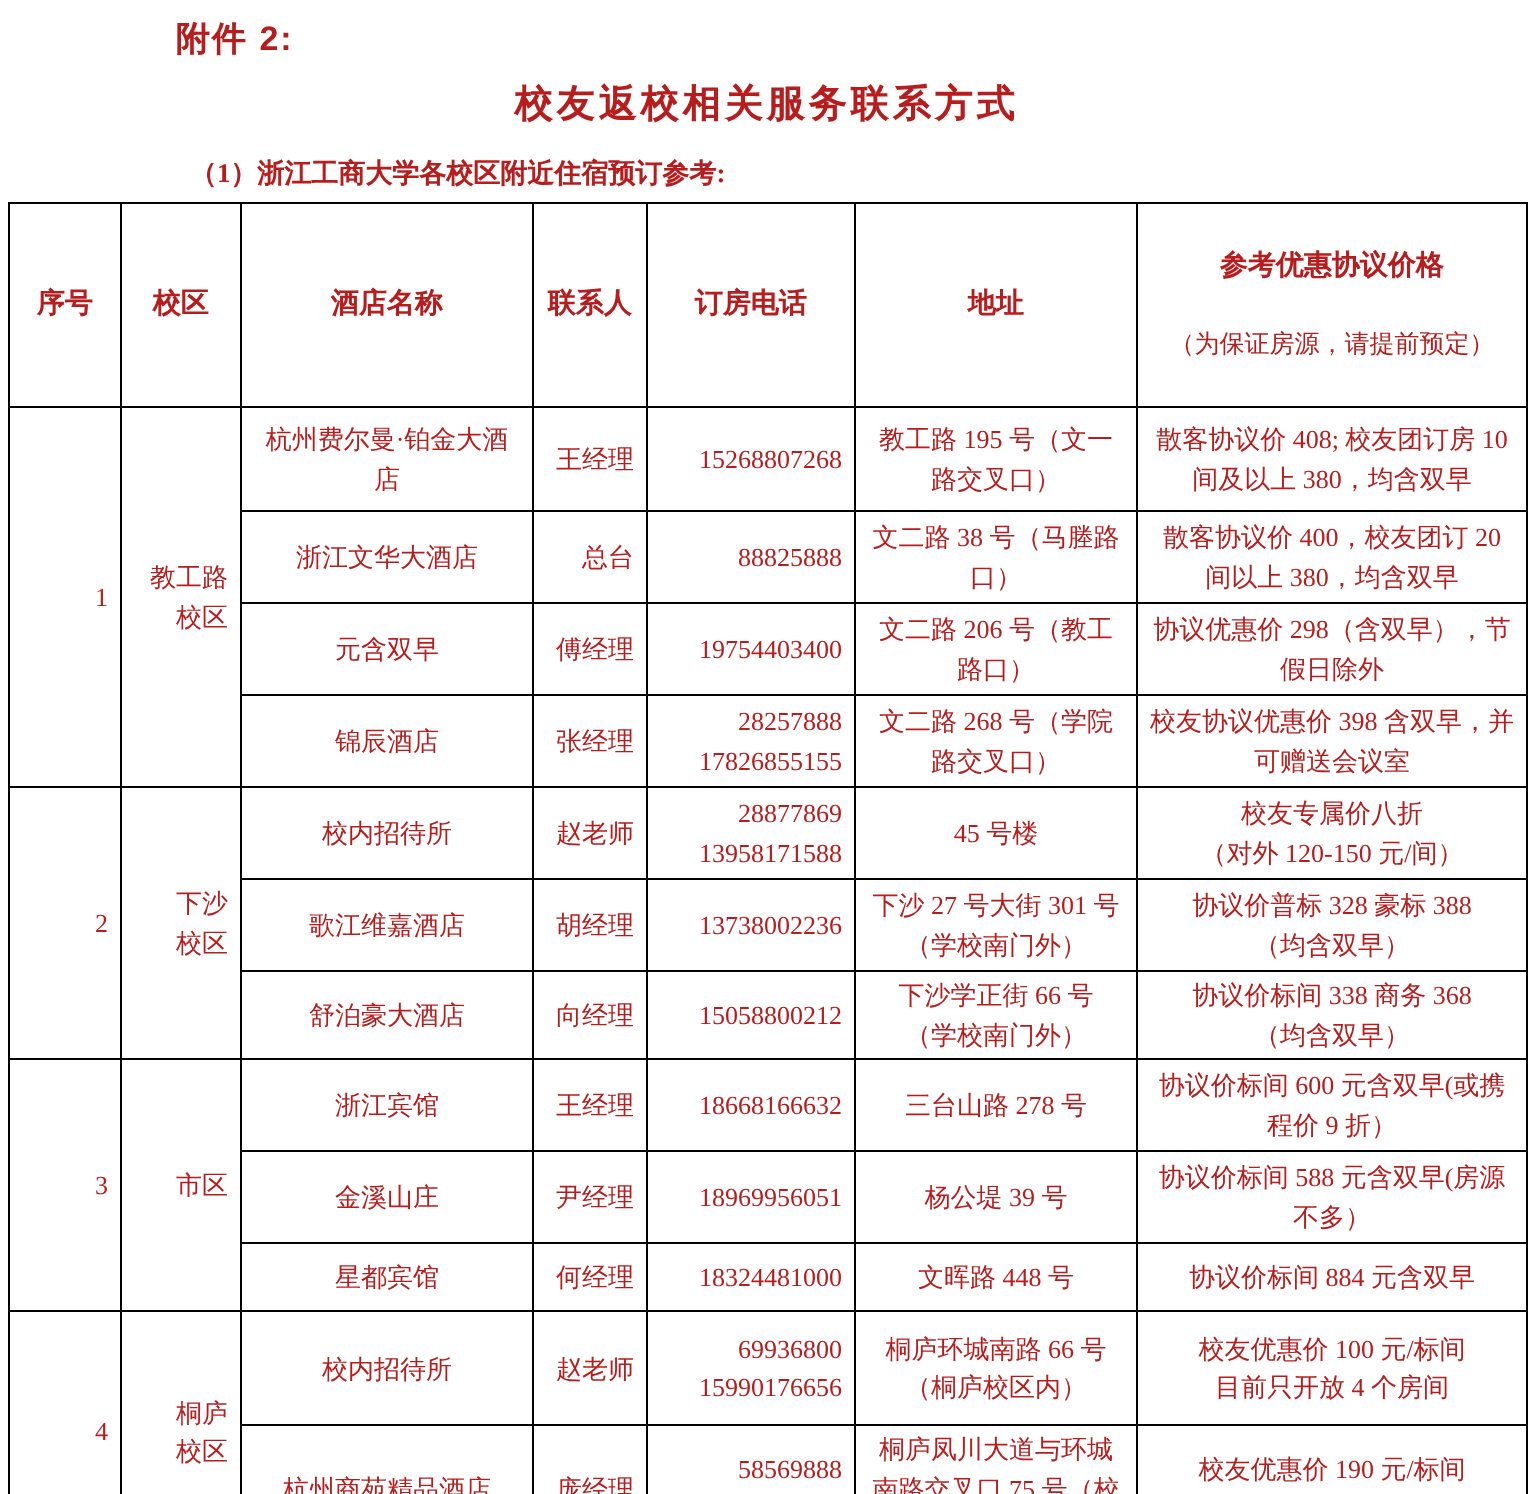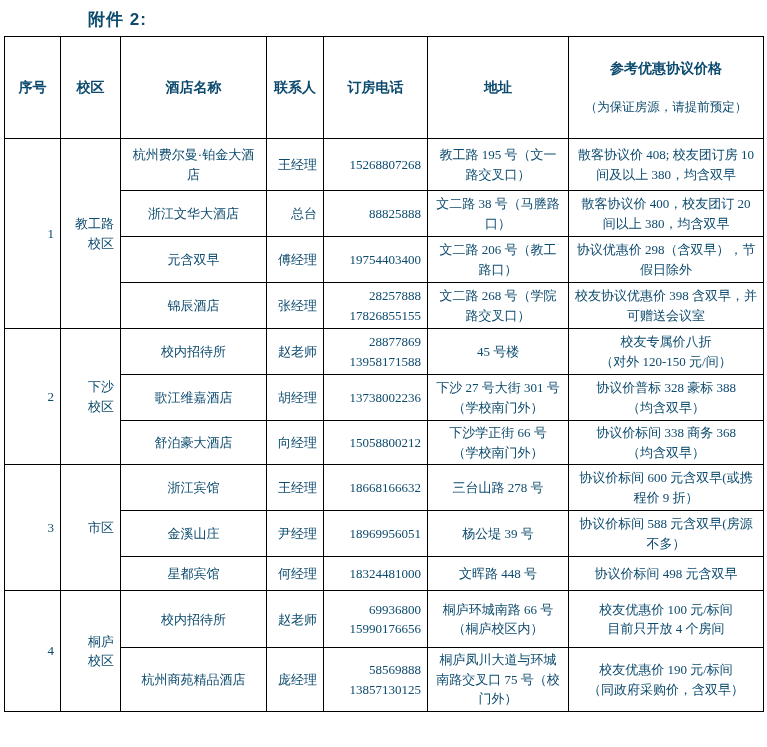--- a/index.html
+++ b/index.html
@@ -1,21 +1,21 @@
 <!DOCTYPE html>
 <html><head>
 <meta charset="utf-8">
 <style>
   * { margin:0; padding:0; box-sizing:border-box; }
   html,body { background:#ffffff; }
   .page {
     position:relative;
     width:767px; height:747px;
     background:#ffffff;
-    color:#0c4a6e;
+    color:#b91c1c;
     font-family:"Liberation Serif","DejaVu Serif",serif;
     overflow:hidden;
   }
   .attachment {
     padding-top:8px;
     margin-left:88px;
     font-family:"Liberation Sans","DejaVu Sans",sans-serif;
     font-size:17px;
     font-weight:600;
     letter-spacing:1px;
@@ -61,20 +61,22 @@
   tr.h44       { height:44px; }
   tr.h34       { height:34px; }
   tr.h57       { height:57px; }
 </style>
 </head>
 <body>
 
 <div class="page">
 
   <div class="attachment">附件 2:</div>
+  <div class="title">校友返校相关服务联系方式</div>
+  <div class="subtitle">（1）浙江工商大学各校区附近住宿预订参考:</div>
 
   <table class="main">
     <colgroup>
       <col style="width:56px">
         <col style="width:60px">
         <col style="width:146px">
       <col style="width:57px">
         <col style="width:104px">
         <col style="width:141px">
       <col style="width:195px">
@@ -171,21 +173,21 @@
       <td class="c-contact">尹经理</td>
       <td class="c-phone">18969956051</td>
       <td class="c-addr">杨公堤 39 号</td>
       <td class="c-price">协议价标间 588 元含双早(房源不多）</td>
     </tr>
     <tr class="h34">
       <td class="c-hotel">星都宾馆</td>
       <td class="c-contact">何经理</td>
       <td class="c-phone">18324481000</td>
       <td class="c-addr">文晖路 448 号</td>
-      <td class="c-price">协议价标间 498 元含双早</td>
+      <td class="c-price">协议价标间 884 元含双早</td>
     </tr>
 
     <tr class="h57">
       <td class="c-index" rowspan="2">4</td>
       <td class="c-campus" rowspan="2">桐庐
 校区</td>
       <td class="c-hotel">校内招待所</td>
       <td class="c-contact">赵老师</td>
       <td class="c-phone">69936800
 15990176656</td>

